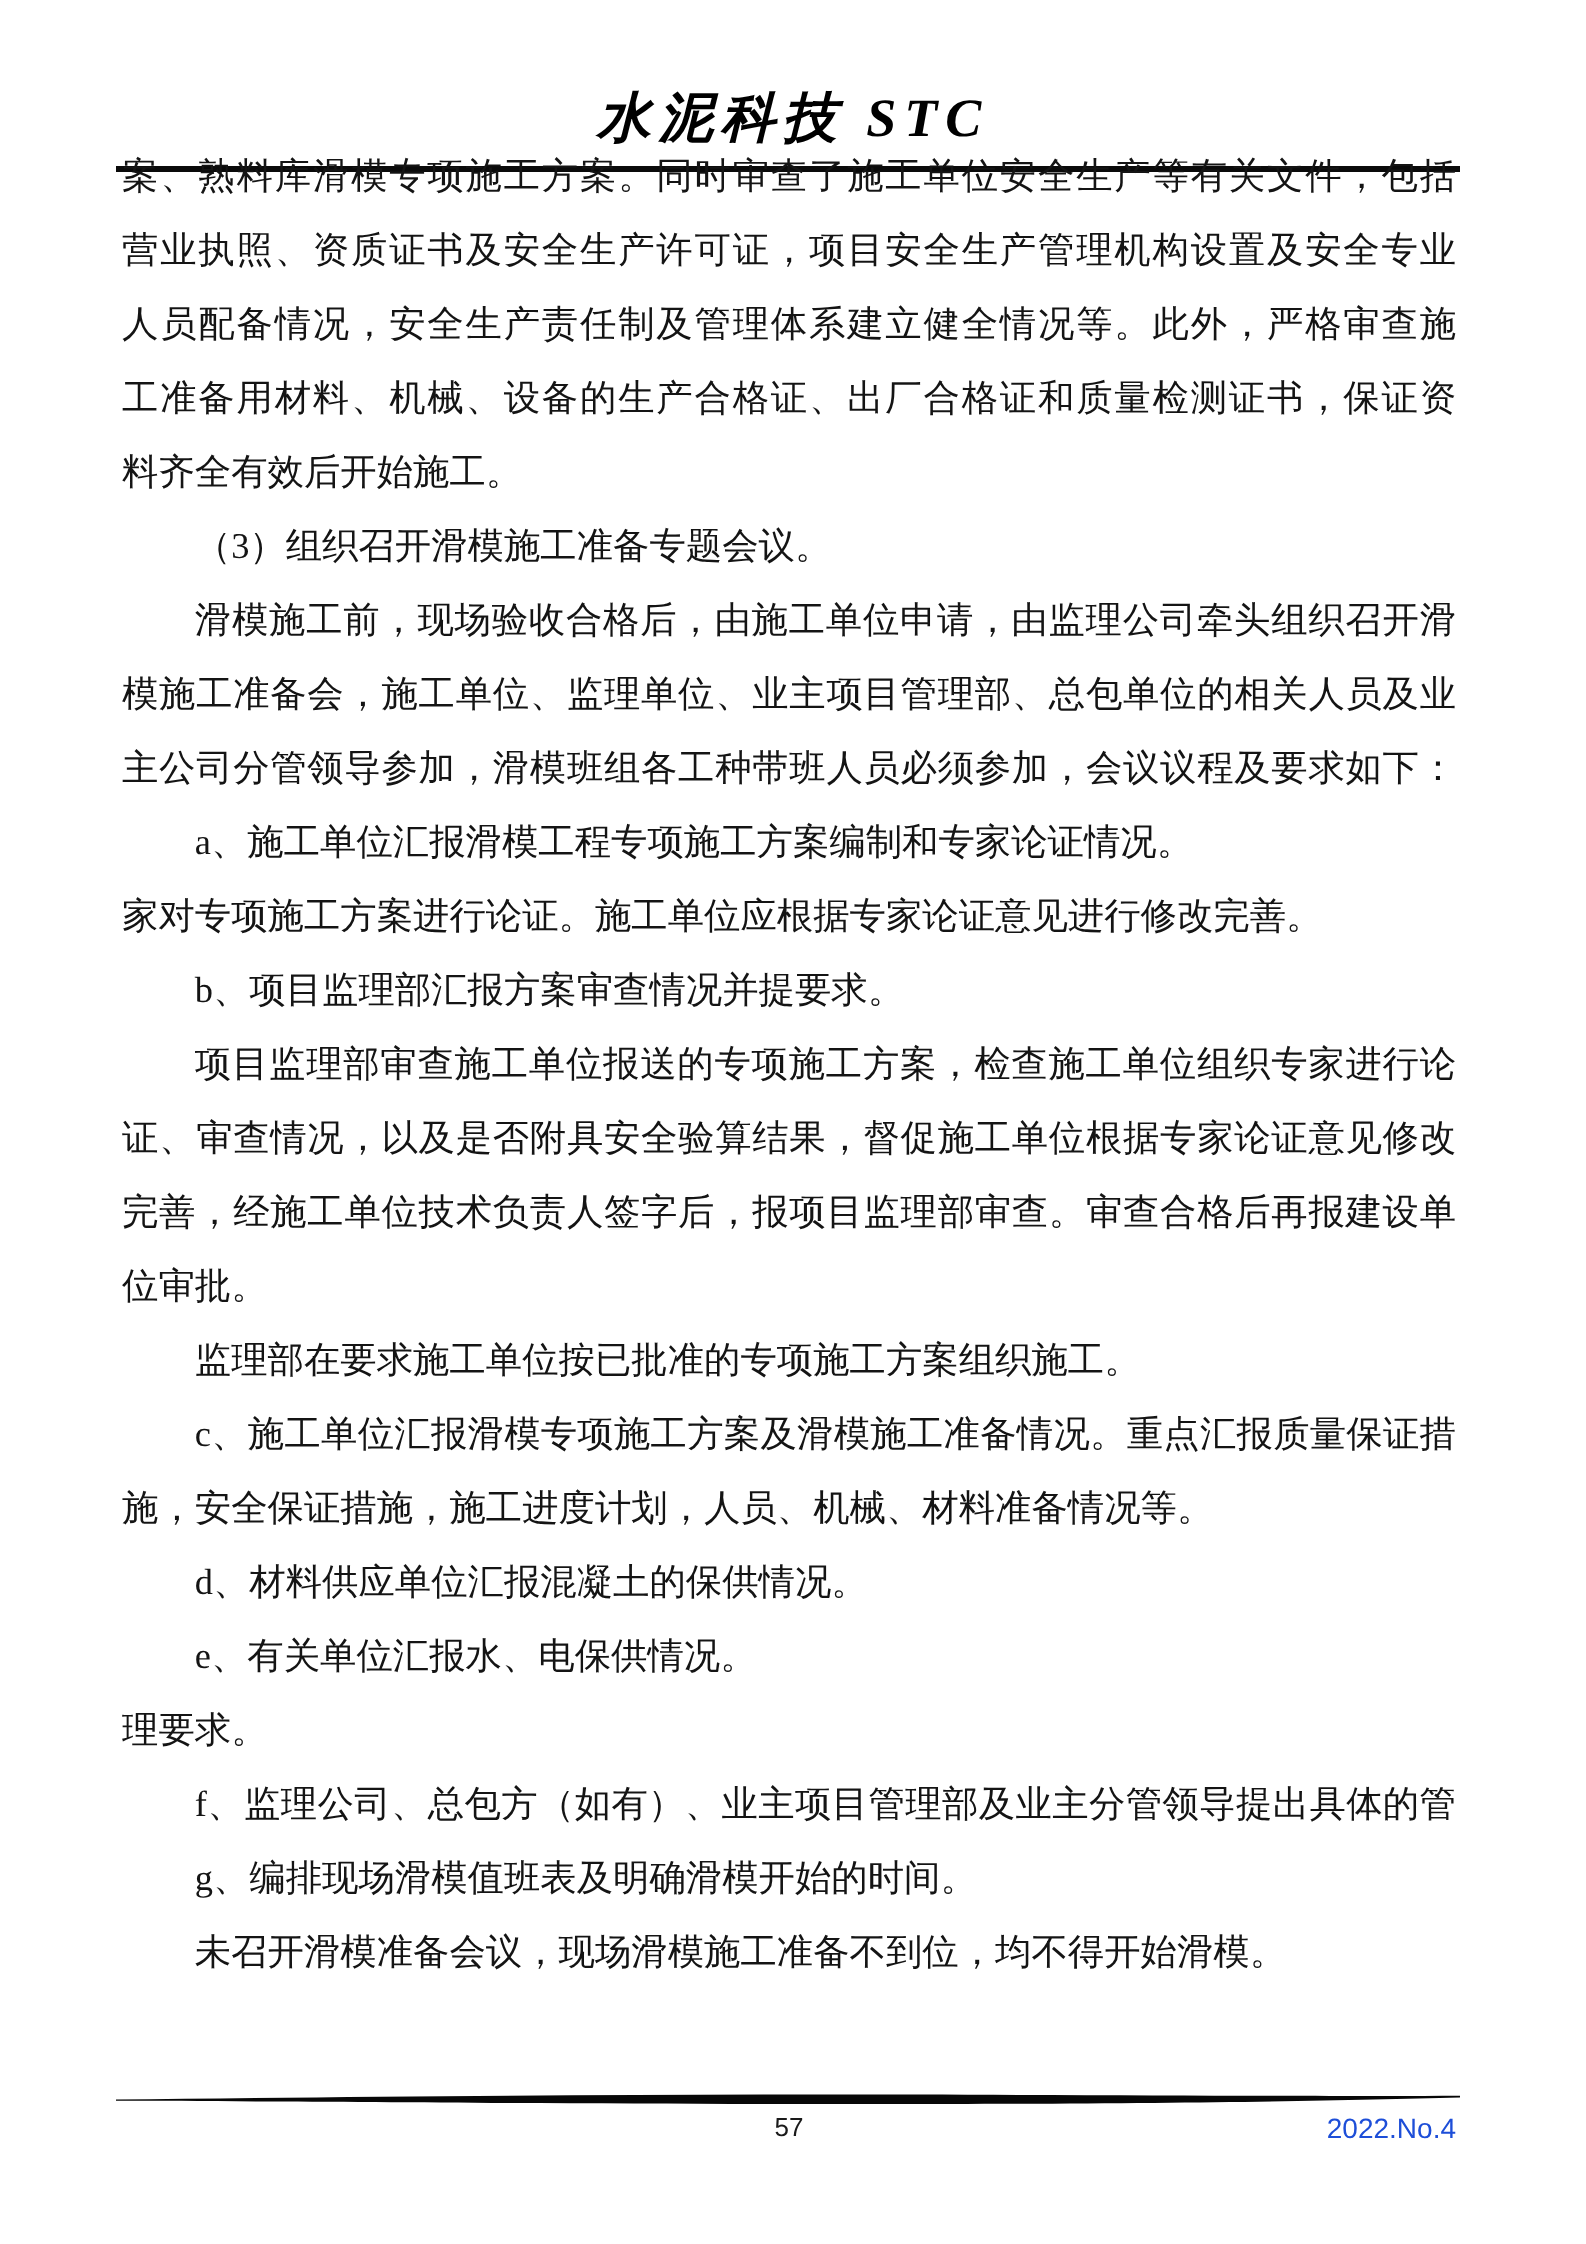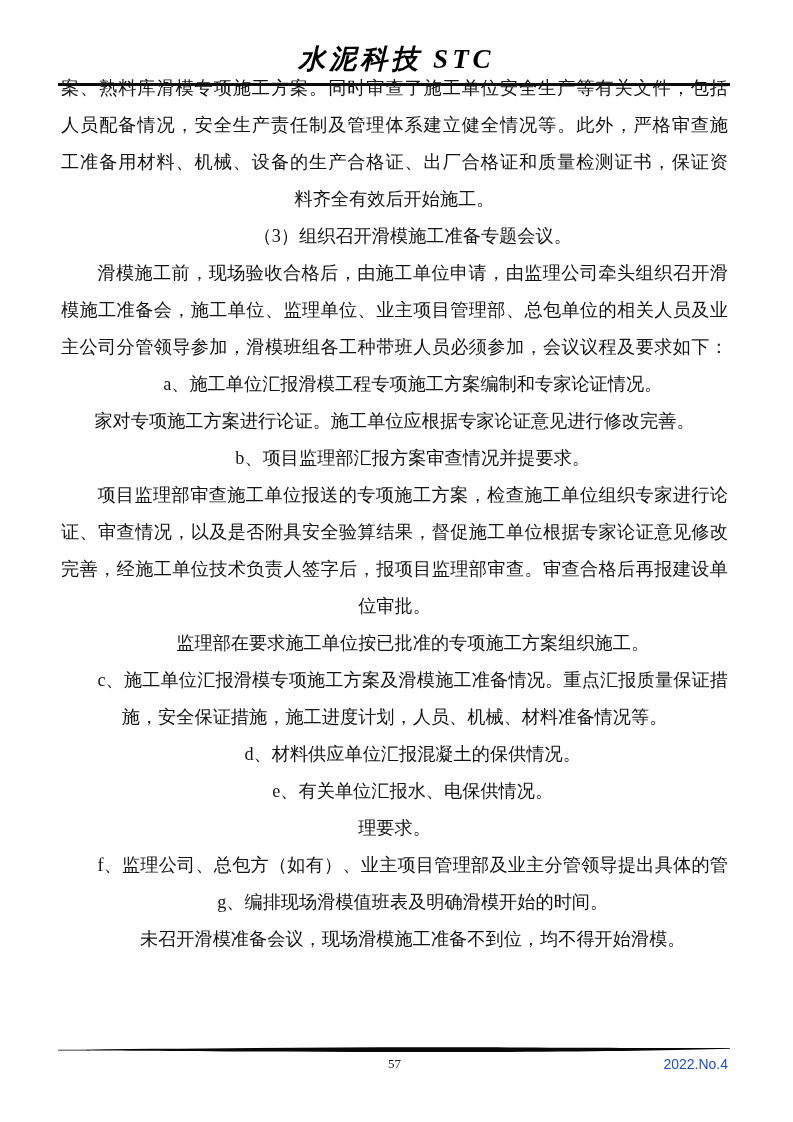--- a/index.html
+++ b/index.html
@@ -33,21 +33,21 @@
   .body-text{
     position:absolute;
     left:61px;top:70px;
     width:667px;
     font-size:18.2px;
     color:#141414;
   }
   .line{
     height:37px;
     line-height:37px;
-    text-align:center;
+    text-align:left;
     white-space:normal;
     overflow:hidden;
   }
   .line.justify{
     text-align:justify;
     text-align-last:justify;
     text-justify:inter-character;
   }
   .line.indent{ text-indent:2em; }
   
@@ -61,40 +61,40 @@
     left:61px;top:1056px;
     width:667px;height:18px;
     font-family:"Liberation Sans","DejaVu Sans",sans-serif;
   }
   .page-number{
     position:absolute;
     left:0;right:0;
     text-align:center;
     font-size:13px;
     color:#1a1a1a;
-    font-family:Liberation Serif, serif;
   }
   .issue-label{
     position:absolute;
     right:0;top:0;
     font-size:14px;
     color:#1d4ed8;
   }
 </style>
 </head>
 <body>
 
 <div class="page">
 
   <div class="journal-title">水泥科技 STC</div>
 
   <div class="header-rule"></div>
 
   <div class="body-text">
       <div class="line justify">案、熟料库滑模专项施工方案。同时审查了施工单位安全生产等有关文件，包括</div>
+      <div class="line justify">营业执照、资质证书及安全生产许可证，项目安全生产管理机构设置及安全专业</div>
       <div class="line justify">人员配备情况，安全生产责任制及管理体系建立健全情况等。此外，严格审查施</div>
       <div class="line justify">工准备用材料、机械、设备的生产合格证、出厂合格证和质量检测证书，保证资</div>
       <div class="line">料齐全有效后开始施工。</div>
       <div class="line indent">（3）组织召开滑模施工准备专题会议。</div>
       <div class="line indent justify">滑模施工前，现场验收合格后，由施工单位申请，由监理公司牵头组织召开滑</div>
       <div class="line justify">模施工准备会，施工单位、监理单位、业主项目管理部、总包单位的相关人员及业</div>
       <div class="line justify">主公司分管领导参加，滑模班组各工种带班人员必须参加，会议议程及要求如下：</div>
       <div class="line indent">a、施工单位汇报滑模工程专项施工方案编制和专家论证情况。</div>
       <div class="line">家对专项施工方案进行论证。施工单位应根据专家论证意见进行修改完善。</div>
       <div class="line indent">b、项目监理部汇报方案审查情况并提要求。</div>

